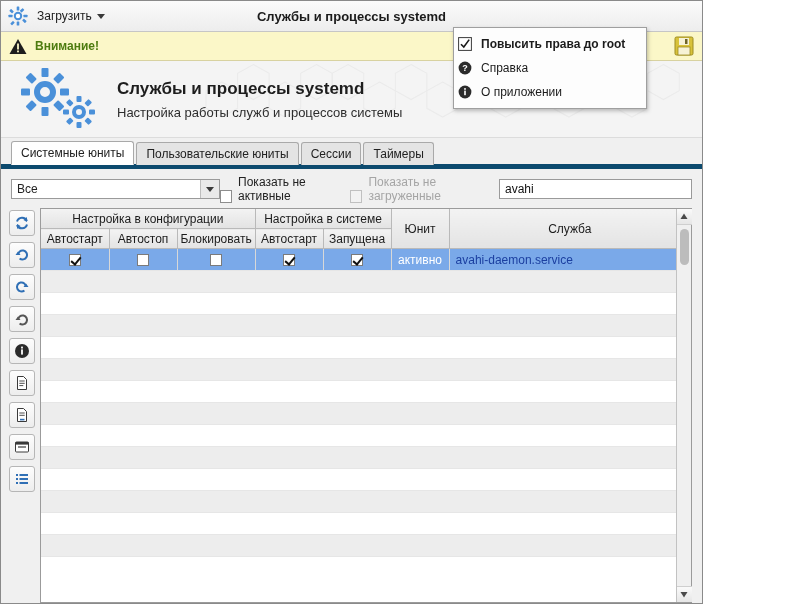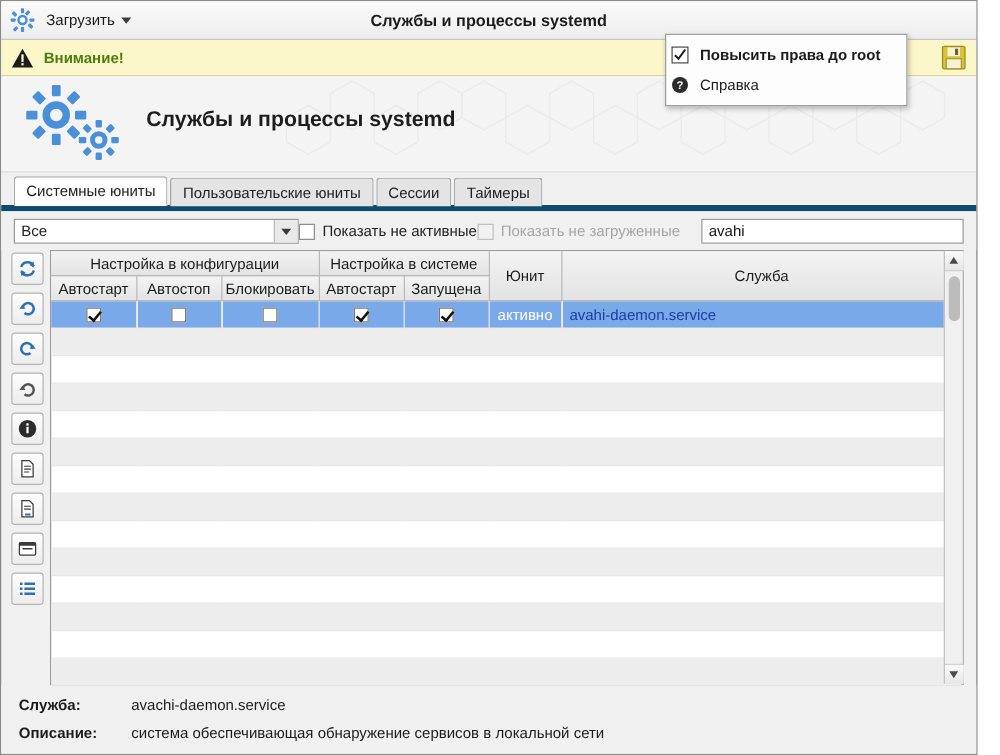--- a/index.html
+++ b/index.html
@@ -10,21 +10,21 @@
   body {
     width: 800px;
     height: 604px;
     font-family: "Liberation Sans", sans-serif;
     font-size: 12px;
     color: #222;
     overflow: hidden;
   }
   .app {
     position: relative;
-    width: 782px;
+    width: 703px;
     height: 604px;
     box-sizing: border-box;
     border: 1px solid #8a8a8a;
     background: #f0f0f0;
     display: flex;
     flex-direction: column;
   }
 
   
   .titlebar {
@@ -512,20 +512,21 @@
                 <rect x="-2.5" y="10" width="5" height="6" rx="1" transform="rotate(45)"></rect>
                 <rect x="-16" y="-2.5" width="6" height="5" rx="1" transform="rotate(45)"></rect>
                 <rect x="10" y="-2.5" width="6" height="5" rx="1" transform="rotate(45)"></rect>
               </g>
             </g>
           </g>
         </svg>
       </span>
       <div class="banner-text">
         <h1>Службы и процессы systemd</h1>
+        <h2>Настройка работы служб и процессов системы</h2>
       </div>
     </div>
   </div>
 
   <div class="tabs">
     <div class="tab active">
       <span>Системные юниты</span>
     </div>
     <div class="tab">
       <span>Пользовательские юниты</span>
@@ -716,45 +717,45 @@
         <div class="thumb"></div>
         <div class="arrow bottom">
           <svg width="8" height="7" viewBox="0 0 8 7">
               <polygon points="4,6.5 0.5,1 7.5,1" fill="#4a4a4a"></polygon>
             </svg>
         </div>
       </div>
     </div>
   </div>
 
-  <div class="details">
-    <div class="drow">
-      <span class="dlabel">Служба:</span>
-      <span class="dvalue">avachi-daemon.service</span>
-    </div>
-    <div class="drow">
-      <span class="dlabel">Описание:</span>
-      <span class="dvalue">система обеспечивающая обнаружение сервисов в локальной сети</span>
-    </div>
-  </div>
 
   <div class="dropdown">
     <div class="dd-item">
       <span class="icon">
         <svg width="14" height="14" viewBox="0 0 14 14">
           <rect x="0.6" y="0.6" width="12.8" height="12.8" fill="#fff" stroke="#3a3a3a"></rect>
           <path d="M3 7.2 L5.8 10 L11.2 2.6" fill="none" stroke="#1a1a1a" stroke-width="1.6"></path>
         </svg>
       </span>
       <span class="dd-bold">Повысить права до root</span>
     </div>
     <div class="dd-item">
       <span class="icon">
         <svg width="14" height="14" viewBox="0 0 14 14">
           <circle cx="7" cy="7" r="6.4" fill="#2b2b2b"></circle>
           <text x="7" y="10.4" font-size="9" font-family="Liberation Sans, sans-serif" fill="#fff" text-anchor="middle" font-weight="bold">?</text>
         </svg>
       </span>
       <span>Справка</span>
     </div>
+    <div class="dd-item">
+      <span class="icon">
+        <svg width="14" height="14" viewBox="0 0 14 14">
+          <circle cx="7" cy="7" r="6.4" fill="#2b2b2b"></circle>
+          <rect x="6.2" y="5.6" width="1.6" height="4.6" fill="#fff"></rect>
+          <rect x="6.2" y="3.1" width="1.6" height="1.7" fill="#fff"></rect>
+        </svg>
+      </span>
+      <span>О приложении</span>
+    </div>
   </div>
 
 </div>
 
 </body></html>

